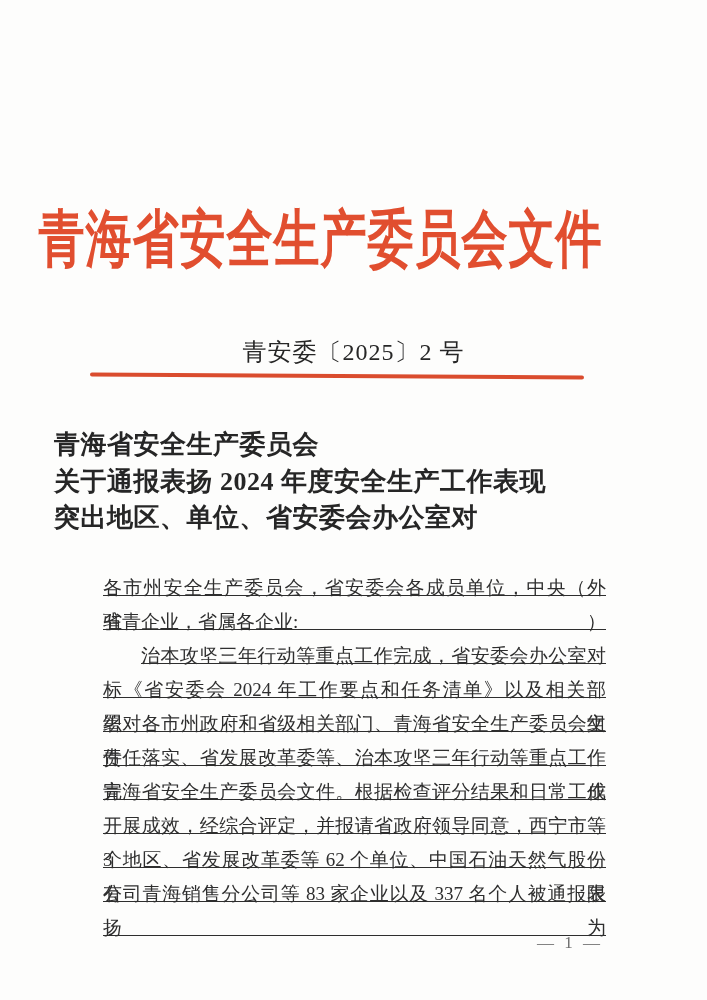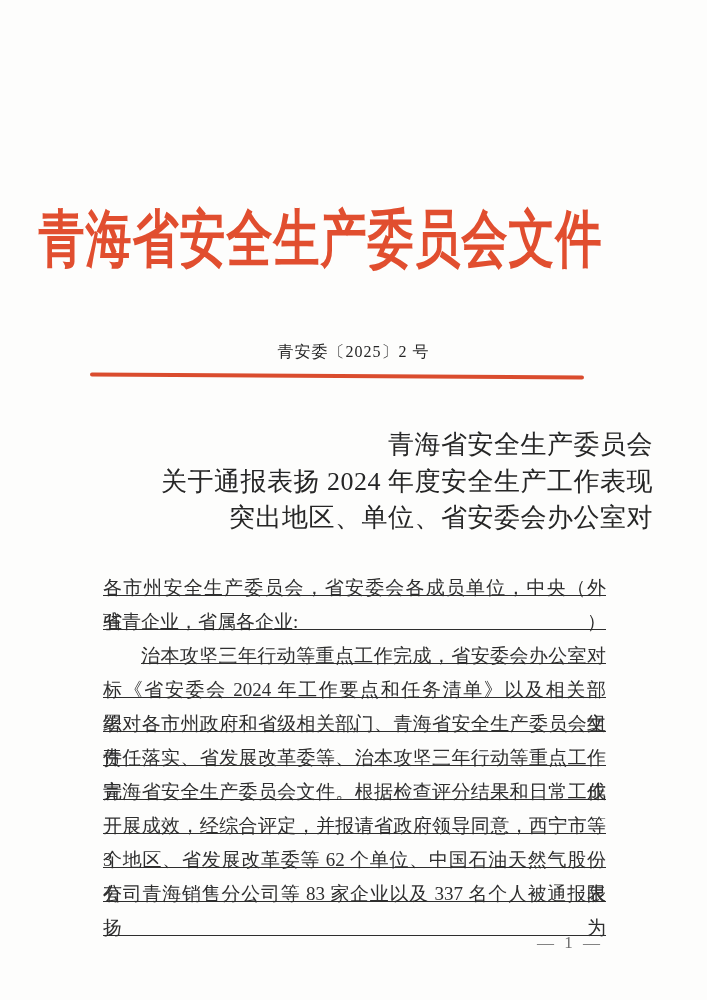--- a/index.html
+++ b/index.html
@@ -27,38 +27,38 @@
     line-height: 56px;
     letter-spacing: 1px;
     transform: scaleY(1.35);
     transform-origin: center;
     white-space: nowrap;
   }
   .doc-number {
     position: absolute;
     top: 341px; left: 0; width: 707px;
     text-align: center;
-    font-size: 16px;
+    font-size: 24px;
     line-height: 22px;
     letter-spacing: 1px;
     color: var(--text-black, #262626);
   }
   .red-rule {
     position: absolute;
     top: 374px; left: 90px;
     width: 494px; height: 4px;
     background: var(--rule-red, #da4c2e);
     border-radius: 2px;
     transform: rotate(0.35deg);
   }
   .title {
     position: absolute;
     top: 427px; left: 54px; width: 599px;
-    text-align: right;
-    font-weight: 400;
+    text-align: left;
+    font-weight: 700;
     font-size: 26px;
     line-height: 36.5px;
     color: var(--text-black, #262626);
     letter-spacing: 0.5px;
     white-space: nowrap;
   }
   .body-text {
     position: absolute;
     top: 571px; left: 103px;
     width: 503px;

